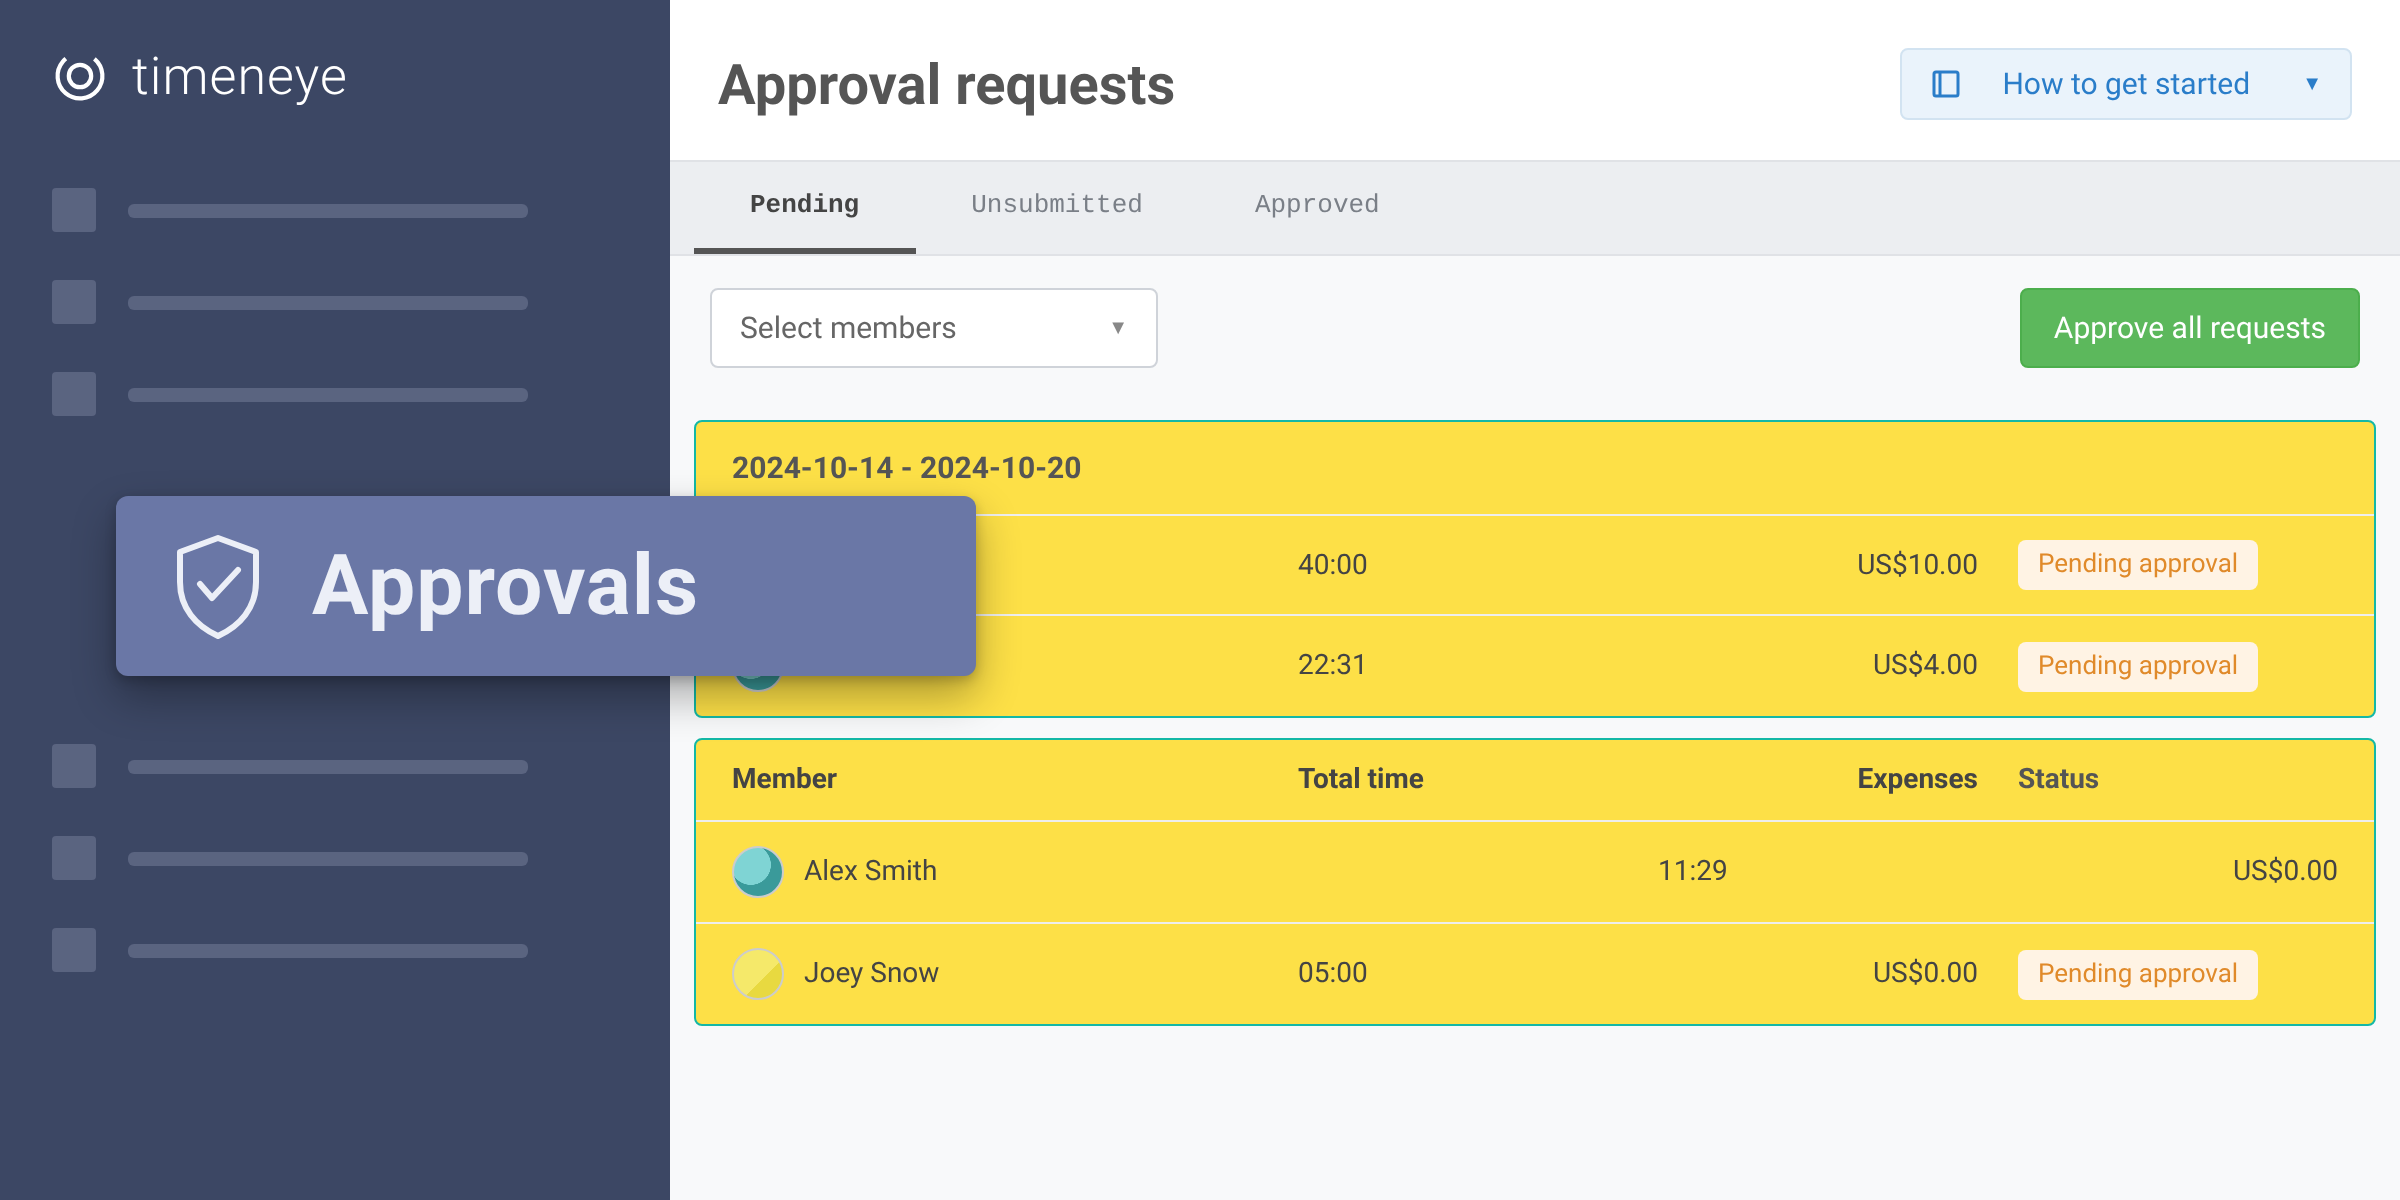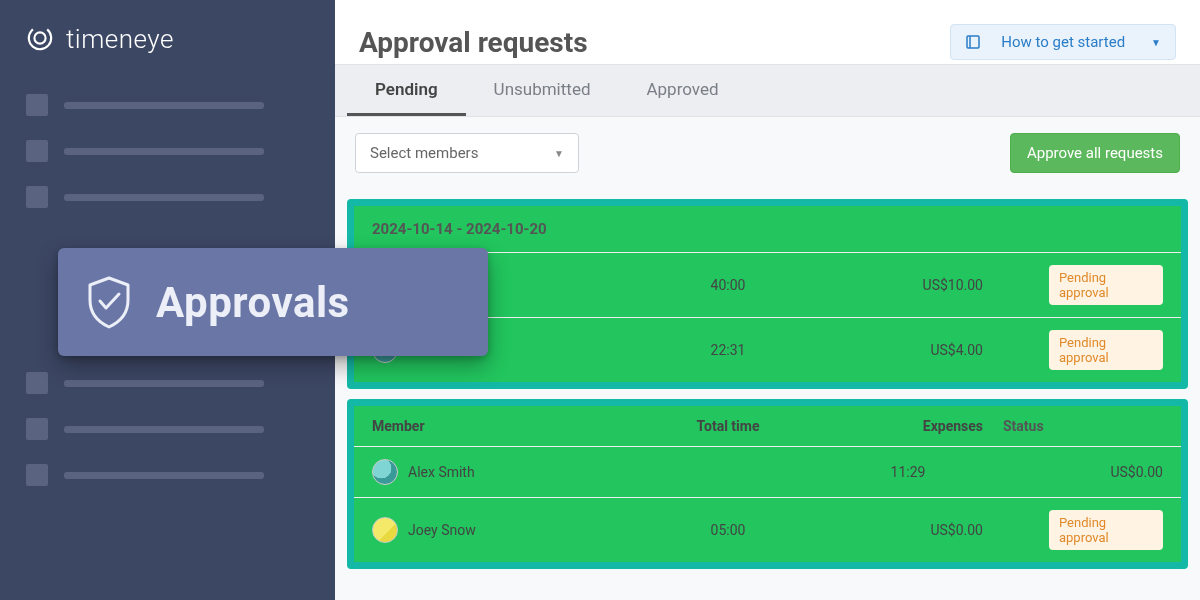--- a/index.html
+++ b/index.html
@@ -5,47 +5,47 @@
   * { box-sizing: border-box; margin: 0; padding: 0; font-family: -apple-system, BlinkMacSystemFont, "Segoe UI", Roboto, sans-serif; }
   body { width: 1200px; height: 600px; overflow: hidden; display: flex; background: #fff; }
   .sidebar { width: 335px; background: #3c4764; color: #fff; padding: 24px 26px; flex-shrink: 0; position: relative; }
   .logo { display: flex; align-items: flex-start; gap: 12px; margin-bottom: 40px; }
   .logo-svg { width: 28px; height: 28px; }
   .logo-text { font-size: 26px; font-weight: 300; letter-spacing: 0.5px; }
   .nav-skel { display: flex; align-items: center; gap: 16px; margin-bottom: 24px; }
   .nav-sq { width: 22px; height: 22px; background: #5a6480; border-radius: 2px; }
   .nav-line { height: 7px; background: #5a6480; border-radius: 3px; flex: 1; max-width: 200px; }
   .main { flex: 1; background: #fff; display: flex; flex-direction: column; overflow: hidden; }
-  .main-header { display: flex; align-items: center; justify-content: space-between; padding: 24px 24px 4px; }
+  .main-header { display: flex; align-items: center; justify-content: space-between; padding: 24px 24px 20px; }
   .main-title { font-size: 28px; font-weight: 700; color: #555; }
   .help-btn { display: flex; align-items: center; gap: 20px; background: #eaf3fb; border: 1px solid #d2e3f1; color: #2a7dc9; padding: 8px 14px; border-radius: 4px; font-size: 15px; cursor: pointer; }
   .help-btn .chev { margin-left: 6px; font-size: 10px; }
   .tabs { display: flex; background: #eceef1; padding: 0 12px; border-top: 1px solid #e0e2e6; border-bottom: 1px solid #e0e2e6; }
-  .tab { padding: 14px 28px; color: #7a7f87; font-size: 17px; cursor: pointer; border-bottom: 3px solid transparent; }
+  .tab { padding: 14px 28px; color: #7a7f87; font-size: 13px; cursor: pointer; border-bottom: 3px solid transparent; font-family: Liberation Mono, monospace; }
   .tab.active { color: #444; font-weight: 600; border-bottom-color: #555; }
   .filters { display: flex; align-items: center; justify-content: space-between; padding: 16px 20px; background: #f8f9fa; }
   .select { display: flex; align-items: center; justify-content: space-between; width: 224px; border: 1px solid #cfd3d9; background: #fff; border-radius: 4px; padding: 10px 14px; color: #666; font-size: 15px; cursor: pointer; }
   .approve-all { background: #5cb85c; color: #fff; border: 1px solid #4cae4c; border-radius: 4px; padding: 10px 16px; font-size: 15px; cursor: pointer; }
   .groups { flex: 1; overflow-y: auto; padding: 0 12px 20px; background: #f8f9fa; }
-  .group { border: 7px solid #14b8a6; border-radius: 4px; background: #22c55e; margin-top: 10px; }
+  .group { border: 1px solid #14b8a6; border-radius: 4px; background: #fde047; margin-top: 10px; }
   .group-head { padding: 14px 18px; font-weight: 700; color: #555; font-size: 15px; border-bottom: 1px solid #eee; }
   .thead, .row { display: flex; align-items: center; padding: 12px 18px; border-bottom: 1px solid #eee; font-size: 14px; }
   .thead { color: #555; font-weight: 700; }
   .row:last-child { border-bottom: none; }
   .c-member { flex: 1; display: flex; align-items: center; gap: 10px; color: #444; }
-  .c-time { width: 170px; text-align: center; color: #444; }
+  .c-time { width: 170px; text-align: left; color: #444; }
   .c-exp { width: 170px; text-align: right; color: #444; }
   .c-status { width: 160px; margin-left: 20px; }
   .avatar { width: 26px; height: 26px; border-radius: 50%; }
   .av-alex { background: radial-gradient(circle at 35% 35%, #7fd4d4 0 45%, #3a9a9a 46% 100%); border: 1px solid #ccc; }
   .av-joey { background: linear-gradient(135deg, #f5e96a 0 60%, #e8d940 60% 100%); border: 1px solid #ccc; }
-  .badge { display: inline-block; padding: 5px 10px; border-radius: 4px; font-size: 13px; margin-left: 46px; }
+  .badge { display: inline-block; padding: 5px 10px; border-radius: 4px; font-size: 13px; }
   .badge.pending { background: #fff3e4; color: #e08a2a; }
   .badge.action { background: #f9d7d7; color: #c14848; }
-  .overlay { position: absolute; top: 248px; left: 58px; width: 430px; height: 108px; background: #6a77a6; border-radius: 6px; box-shadow: 0 10px 22px rgba(0,0,0,0.32), 0 2px 6px rgba(0,0,0,0.2); display: flex; align-items: center; gap: 22px; padding: 0 26px; z-index: 50; }
+  .overlay { position: absolute; top: 248px; left: 58px; width: 430px; height: 90px; background: #6a77a6; border-radius: 6px; box-shadow: 0 10px 22px rgba(0,0,0,0.32), 0 2px 6px rgba(0,0,0,0.2); display: flex; align-items: center; gap: 22px; padding: 0 26px; z-index: 50; }
   .overlay-text { color: #eceff7; font-size: 42px; font-weight: 700; letter-spacing: 0.5px; }
   .shield { width: 50px; height: 55px; }
 </style>
 </head>
 <body>
 
 <div class="sidebar">
   <div class="logo">
     <svg class="logo-svg" viewBox="0 0 40 40">
       <circle cx="20" cy="20" r="16" fill="none" stroke="#fff" stroke-width="3" stroke-dasharray="78 22" transform="rotate(-50 20 20)"></circle>

